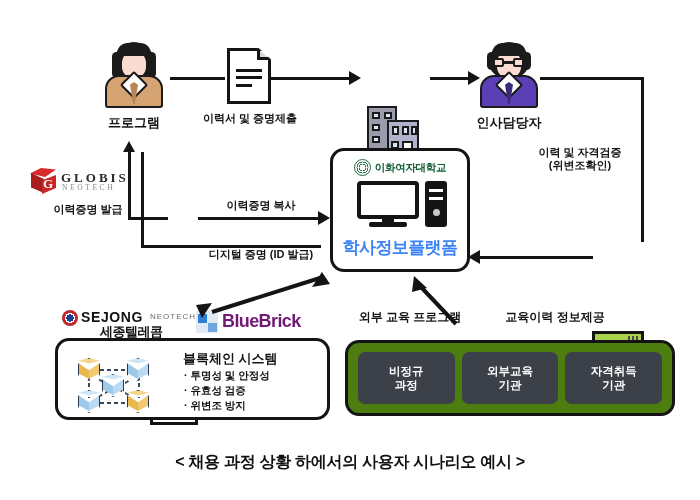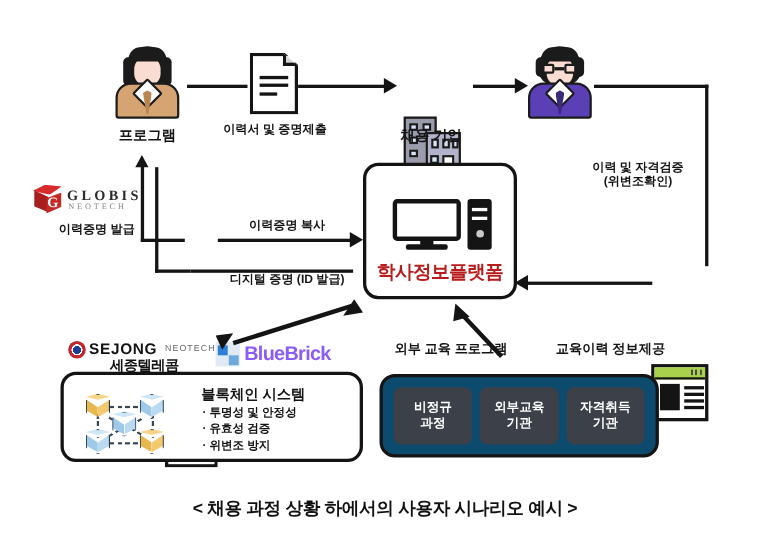--- a/index.html
+++ b/index.html
@@ -146,21 +146,21 @@
     background: #141414; border-radius: 3px;
   }
   .pc-slot { position: absolute; left: 4px; width: 14px; height: 3px; background: #ffffff; }
   .pc-dot {
     position: absolute; left: 8px; top: 28px; width: 7px; height: 7px; border-radius: 50%;
     background: #c9c9c9;
   }
   #platform-title {
     position: absolute; left: 0; bottom: 10px; width: 100%;
     text-align: center; font-size: 17px; font-weight: bold;
-    color: #b91c1c; letter-spacing: -0.6px;
+    color: #3b82f6; letter-spacing: -0.6px;
   }
 
   
   .brw { position: relative; width: 52px; height: 52px; background: #ffffff; border: 3px solid #141414; box-sizing: border-box; }
   .brw-bar { position: absolute; left: 0; top: 0; right: 0; height: 9px; background: #a9d14b; border-bottom: 2px solid #141414; }
   .brw-ctl { position: absolute; right: 3px; top: 2px; width: 10px; height: 5px;
     background: repeating-linear-gradient(90deg, #4a4a4a 0 2px, #a9d14b 2px 4px); }
   .brw-img { position: absolute; left: 5px; top: 15px; width: 18px; height: 24px; background: #141414; }
   .brw-ln { position: absolute; left: 27px; height: 3px; width: 18px; background: #141414; }
 
@@ -187,22 +187,22 @@
     clip-path: polygon(0 45%, 100% 0, 100% 62%, 0 100%);
   }
   .c-y .top { background: #f5d58a; } .c-y .lf { background: #e8b84e; } .c-y .rt { background: #f2c96d; }
   .c-b .top { background: #cfe6f7; } .c-b .lf { background: #9ec9e8; } .c-b .rt { background: #b9daf2; }
   .cube-outline { position: absolute; inset: 0; border: 1.5px solid #2b3a4a; clip-path: polygon(50% 0, 100% 26%, 100% 74%, 50% 100%, 0 74%, 0 26%); }
   .dash { position: absolute; background-image: repeating-linear-gradient(to right, #3a4856 0 4px, transparent 4px 7px); height: 2px; }
   .dashv { position: absolute; background-image: repeating-linear-gradient(to bottom, #3a4856 0 4px, transparent 4px 7px); width: 2px; }
 
   
   #programs-panel {
-    position: absolute; left: 345px; top: 340px; width: 254px; height: 76px;
-    border: 3.5px solid #141414; border-radius: 14px; background: #0c4a6e; box-sizing: border-box;
+    position: absolute; left: 345px; top: 340px; width: 330px; height: 76px;
+    border: 3.5px solid #141414; border-radius: 14px; background: #4d7c0f; box-sizing: border-box;
     display: flex; align-items: center; justify-content: space-between;
     padding: 0 10px; gap: 7px;
   }
   .prog-chip {
     flex: 1 1 0; height: 52px; background: #3c4149; border-radius: 7px;
     color: #ffffff; font-size: 11.5px; font-weight: bold; line-height: 1.25;
     display: flex; align-items: center; justify-content: center; text-align: center;
     white-space: pre-line;
   }
 
@@ -225,21 +225,21 @@
     background: radial-gradient(circle at 50% 50%, #1c3f94 0 32%, #ffffff 33% 44%, #c1272d 45% 72%, #1c3f94 73% 100%);
   }
   .sj-name { position: absolute; left: 19px; top: 1px; font-size: 14px; font-weight: bold; letter-spacing: 0.6px; color: #111111; font-family: "Liberation Sans", sans-serif; }
   .sj-tel { position: absolute; left: 88px; top: 4px; font-size: 8px; letter-spacing: 1px; color: #6a6a6a; }
   .sj-kr { position: absolute; left: 38px; top: 15px; font-size: 13px; font-weight: bold; color: #111111; letter-spacing: -0.5px; }
 
   #bluebrick-logo { position: absolute; left: 196px; top: 310px; width: 130px; height: 26px; }
   .bb-sq { position: absolute; left: 0; top: 1px; width: 22px; height: 22px; background: #dfeaf5; }
   .bb-a { position: absolute; left: 2px; top: 3px; width: 9px; height: 9px; background: #2e7fd4; }
   .bb-b { position: absolute; left: 12px; top: 12px; width: 9px; height: 9px; background: #6fa8dc; }
-  .bb-name { position: absolute; left: 26px; top: 1px; font-size: 18px; font-weight: bold; color: #8b5cf6; letter-spacing: -0.6px; }
+  .bb-name { position: absolute; left: 26px; top: 1px; font-size: 18px; font-weight: bold; color: #701a75; letter-spacing: -0.6px; }
 
   #caption {
     position: absolute; left: 0; top: 452px; width: 700px; text-align: center;
     font-size: 16px; font-weight: bold; color: #111111; letter-spacing: -0.3px;
   }
 </style>
 </head>
 <body>
 
 <div id="stage">
@@ -279,60 +279,64 @@
     <div class="win" style="left:11px; top:20px; width:8px; height:7px;"></div>
     <div class="win" style="left:11px; top:32px; width:8px; height:7px;"></div>
     <div class="bld-front"></div>
     <div class="win" style="left:31px; top:22px; width:7px; height:9px;"></div>
     <div class="win" style="left:41px; top:22px; width:7px; height:9px;"></div>
     <div class="win" style="left:50px; top:22px; width:6px; height:9px;"></div>
     <div class="door" style="left:41px; top:37px; width:11px; height:15px;"></div>
     <div class="win" style="left:30px; top:37px; width:8px; height:8px;"></div>
     <div class="bld-base"></div>
   </div>
-  <div class="abs lbl actor-label" style="left:342px; top:116px; width:100px;">채용 기업</div>
 
   <div class="ln abs" style="left:430px; top:77px; width:40px; height:3px;"></div>
   <div class="arrow-head abs" style="left:468px; top:71px; border-top:7px solid transparent; border-bottom:7px solid transparent; border-left:12px solid #141414;"></div>
 
   <div class="abs" style="left:478px; top:42px;">
     <div class="avatar">
       <div class="av-hair"></div>
       <div class="av-face"></div>
       <div class="av-hair-f"></div>
       <div class="av-side-l" style="height:18px;"></div>
       <div class="av-side-r" style="height:18px;"></div>
       <div class="av-glass-l"></div>
       <div class="av-glass-r"></div>
       <div class="av-bridge"></div>
       <div class="av-body" style="background:#5b3fb5;"></div>
       <div class="av-collar"></div>
       <div class="av-tie" style="background:#3b2a7a;"></div>
     </div>
   </div>
+  <div class="abs lbl actor-label" style="left:449px; top:116px; width:120px;">인사담당자</div>
 
   <div class="ln abs" style="left:540px; top:77px; width:104px; height:3px;"></div>
   <div class="ln abs" style="left:641px; top:77px; width:3px; height:165px;"></div>
   <div class="abs lbl flow-label" style="left:520px; top:146px; width:120px;">이력 및 자격검증
 (위변조확인)</div>
 
   <div class="abs brw" style="left:592px; top:215px;">
     <div class="brw-bar"></div>
     <div class="brw-ctl"></div>
     <div class="brw-img"></div>
     <div class="brw-ln" style="top:17px;"></div>
     <div class="brw-ln" style="top:23px;"></div>
     <div class="brw-ln" style="top:29px;"></div>
     <div class="brw-ln" style="top:35px;"></div>
   </div>
 
   <div class="ln abs" style="left:479px; top:256px; width:114px; height:3px;"></div>
   <div class="arrow-head abs" style="left:468px; top:250px; border-top:7px solid transparent; border-bottom:7px solid transparent; border-right:12px solid #141414;"></div>
 
   <div id="platform-box">
+    <div class="ewha-row">
+      <div class="ewha-seal"></div>
+      <span class="ewha-text">이화여자대학교</span>
+    </div>
     <div class="pc">
       <div class="pc-mon"></div>
       <div class="pc-neck"></div>
       <div class="pc-foot"></div>
       <div class="pc-tower">
         <div class="pc-slot" style="top:8px;"></div>
         <div class="pc-slot" style="top:16px;"></div>
         <div class="pc-dot"></div>
       </div>
     </div>

